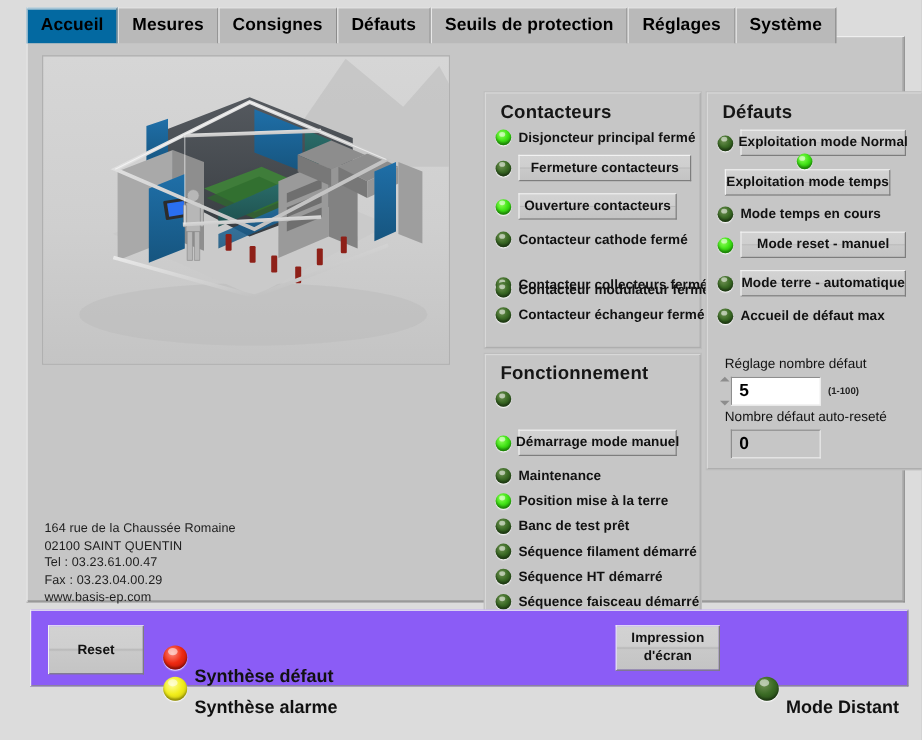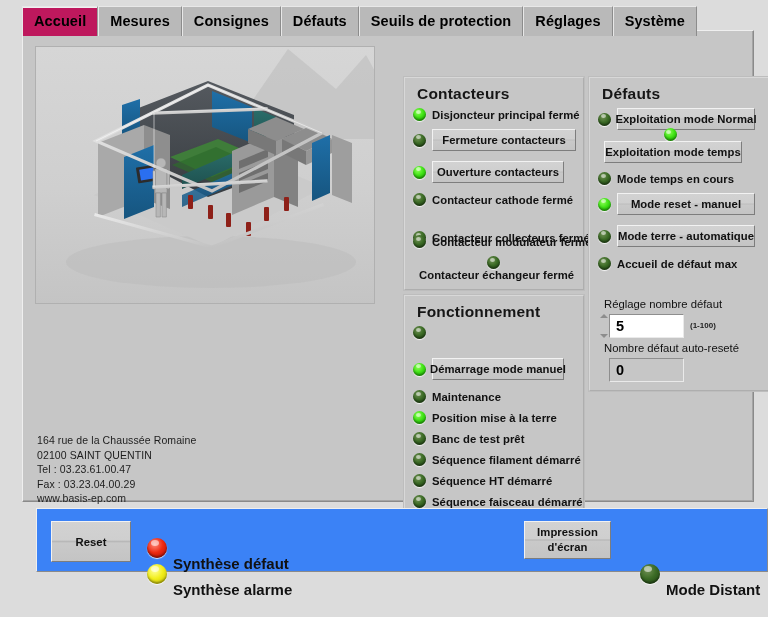--- a/index.html
+++ b/index.html
@@ -31,21 +31,21 @@
     padding: 0 11px;
     display: flex;
     align-items: center;
     font-size: 14.5px;
     font-weight: bold;
     color: #000;
     letter-spacing: .1px;
     line-height: 1;
   }
   .tab.active {
-    background: #be185d;
+    background: #0369a1;
     border-right: 1px solid #9a9a9a;
     box-shadow: inset 0 1px 0 #f0f0f0;
     z-index: 6;
   }
 
   
   #panel {
     position: absolute;
     left: 22px;
     top: 30px;
@@ -215,25 +215,25 @@
     width: 0; height: 0;
     border-left: 4px solid transparent;
     border-right: 4px solid transparent;
   }
   .spinner i.up   { border-bottom: 4px solid #8d8d8d; }
   .spinner i.down { border-top: 4px solid #8d8d8d; }
 
   
   #bottom {
     position: absolute;
-    left: 36px;
+    left: 25px;
     top: 508px;
     width: 732px;
     height: 64px;
-    background: #3b82f6;
+    background: #8b5cf6;
     border-top: 1px solid #efefef;
     border-left: 1px solid #efefef;
     border-right: 1px solid #8a8a8a;
     border-bottom: 1px solid #8a8a8a;
   }
   #reset-btn {
     position: absolute;
     left: 14px; top: 12px;
     width: 80px; height: 41px;
   }
@@ -412,21 +412,21 @@
             <span class="row-label">Contacteur cathode fermé</span>
           </div>
           <div class="row" style="top: 141px; margin-top: 12px;">
             <span class="led off"></span>
             <span class="row-label">Contacteur collecteurs fermé</span>
           </div>
           <div class="row" style="top: 157px;">
             <span class="led off"></span>
             <span class="row-label">Contacteur modulateur fermé</span>
           </div>
-          <div class="row" style="top: 178px; flex-direction: column;">
+          <div class="row" style="top: 178px;">
             <span class="led off"></span>
             <span class="row-label">Contacteur échangeur fermé</span>
           </div>
         </div>
   </div>
 
   <div class="group" id="grp-fonction">
     <div class="group-title">Fonctionnement</div>
     <div class="rows">
           <div class="row" style="top: 30px;">

